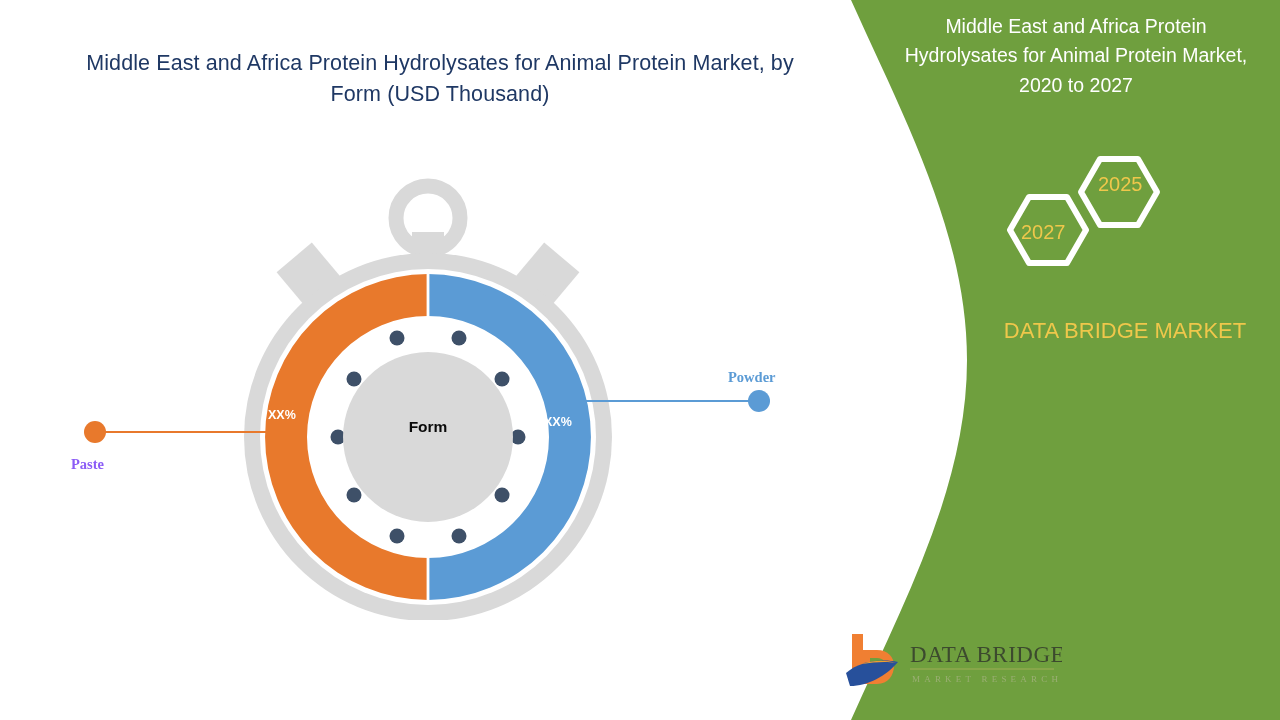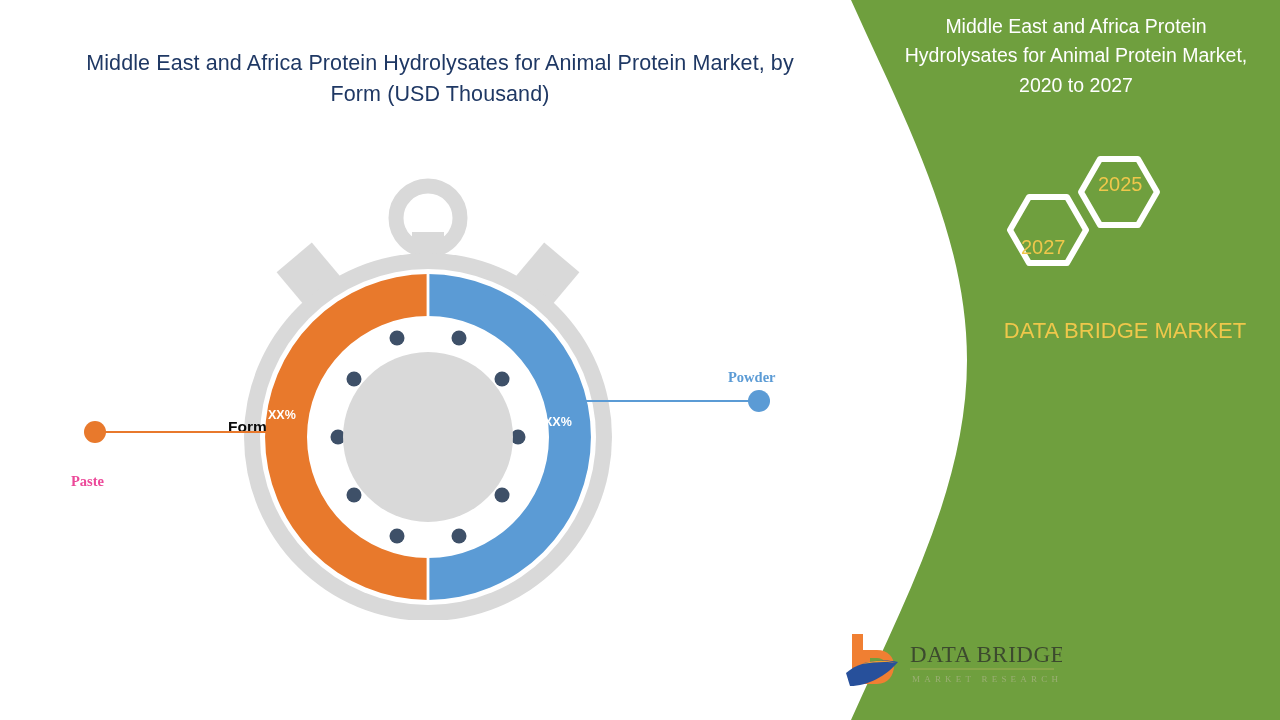--- a/index.html
+++ b/index.html
@@ -49,21 +49,21 @@
     top: 160px;
     width: 400px;
     height: 460px;
   }
   .watch-svg { display: block; width: 400px; height: 460px; }
 
   .center-label {
     position: absolute;
     left: 0; right: 0;
     top: 258px;
-    text-align: left;
+    text-align: center;
     font-size: 15.5px;
     font-weight: bold;
     color: #0b0b0b;
     font-family: "Liberation Sans", sans-serif;
     pointer-events: none;
   }
   .pct {
     position: absolute;
     font-size: 12.5px;
     font-weight: bold;
@@ -88,21 +88,21 @@
   .callout-text {
     position: absolute;
     font-size: 14.5px;
     font-weight: bold;
     font-family: Liberation Serif, serif;
     white-space: nowrap;
   }
 
   .line-paste  { left: 95px;  top: 431px; width: 200px; background: #E8792C; }
   .dot-paste   { left: 84px;  top: 421px; background: #E8792C; }
-  .text-paste  { left: 71px;  top: 473px; color: #ec4899; }
+  .text-paste  { left: 71px;  top: 456px; color: #8b5cf6; }
 
   .line-powder { left: 574px; top: 400px; width: 180px; background: #5B9BD5; }
   .dot-powder  { left: 748px; top: 390px; background: #5B9BD5; }
   .text-powder { left: 728px; top: 369px; color: #5B9BD5; }
 
   
   .green-panel {
     position: absolute;
     left: 0; top: 0;
     width: 1280px; height: 720px;
@@ -131,21 +131,21 @@
   }
   .hex-svg { display: block; width: 210px; height: 145px; }
   .hex-year {
     position: absolute;
     font-size: 20px;
     color: #EFC74B;
     font-family: "Liberation Sans", sans-serif;
     pointer-events: none;
   }
   .year-2020 { left: 1098px; top: 173px; }
-  .year-2027 { left: 1021px; top: 236px; }
+  .year-2027 { left: 1021px; top: 221px; }
 
   .brand-name {
     position: absolute;
     left: 975px;
     top: 312px;
     width: 300px;
     text-align: center;
     font-size: 22px;
     line-height: 1.7;
     color: #EFC74B;

